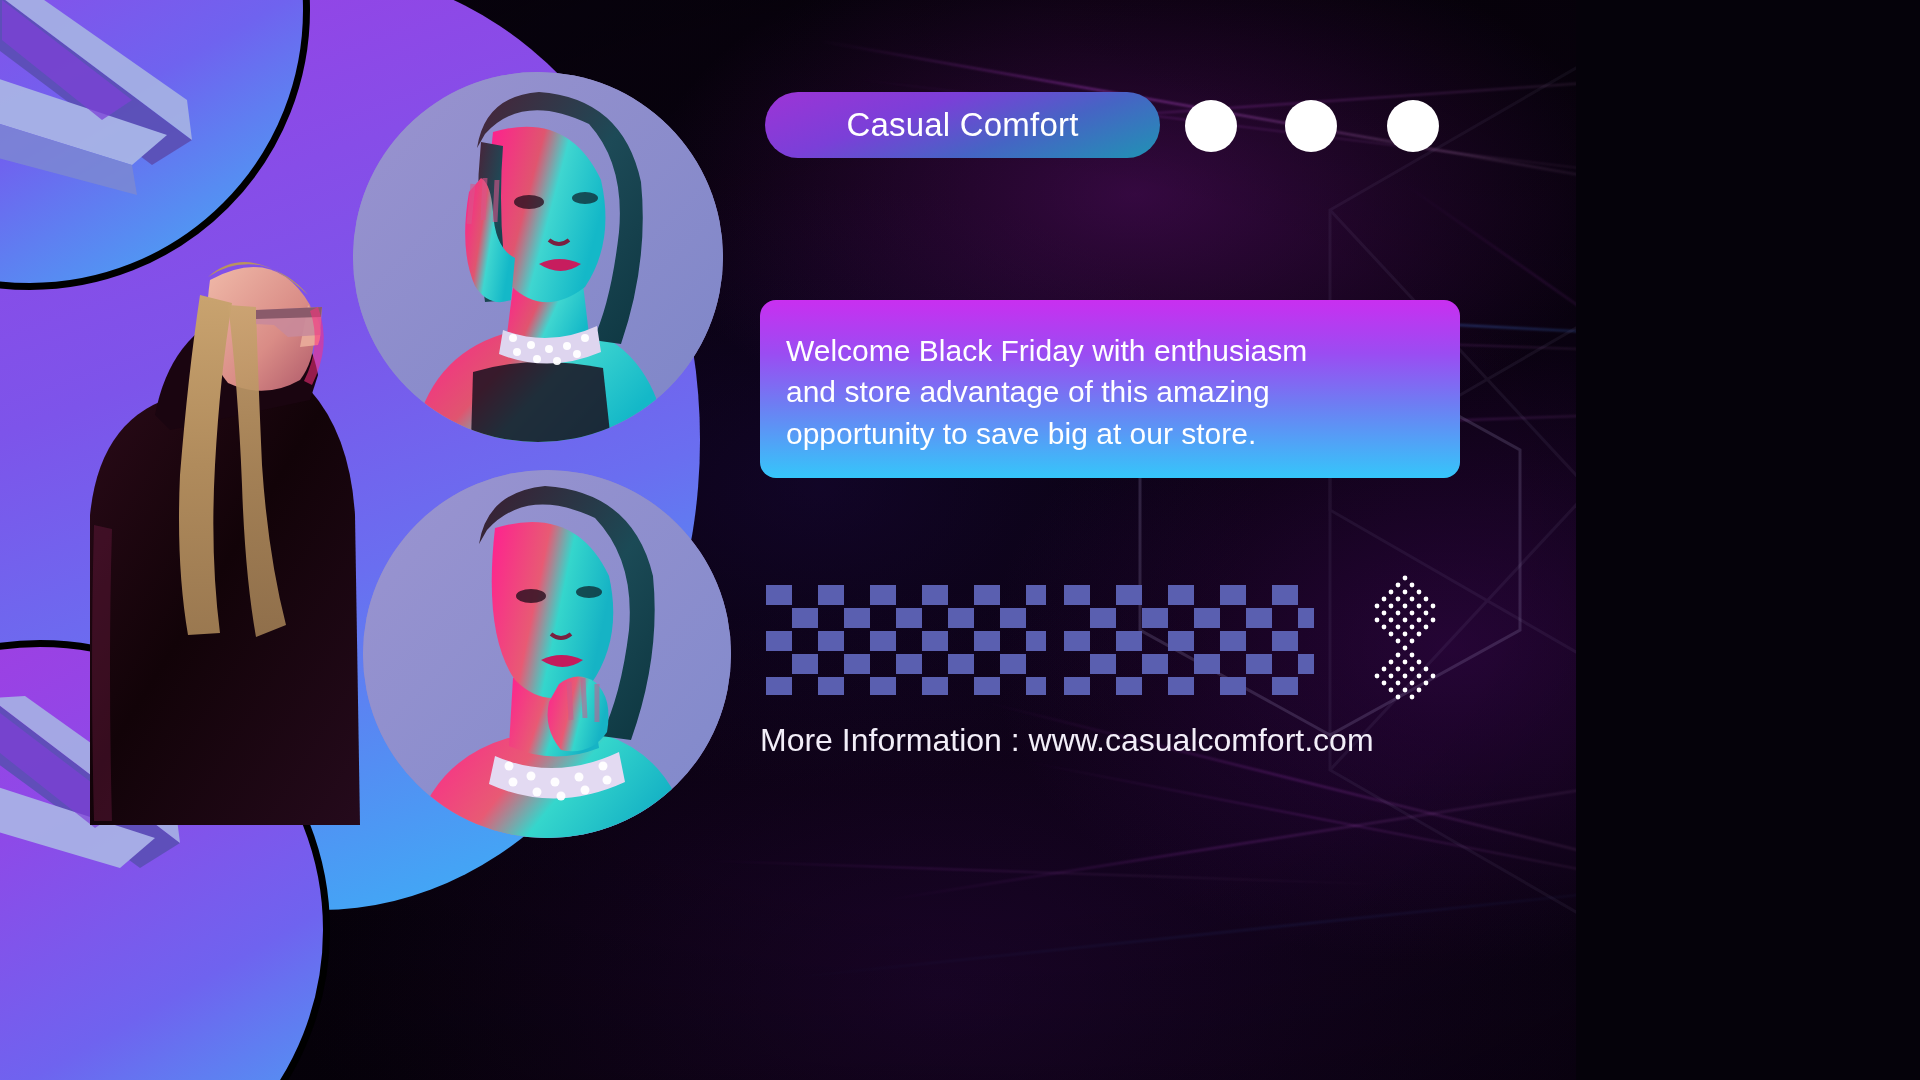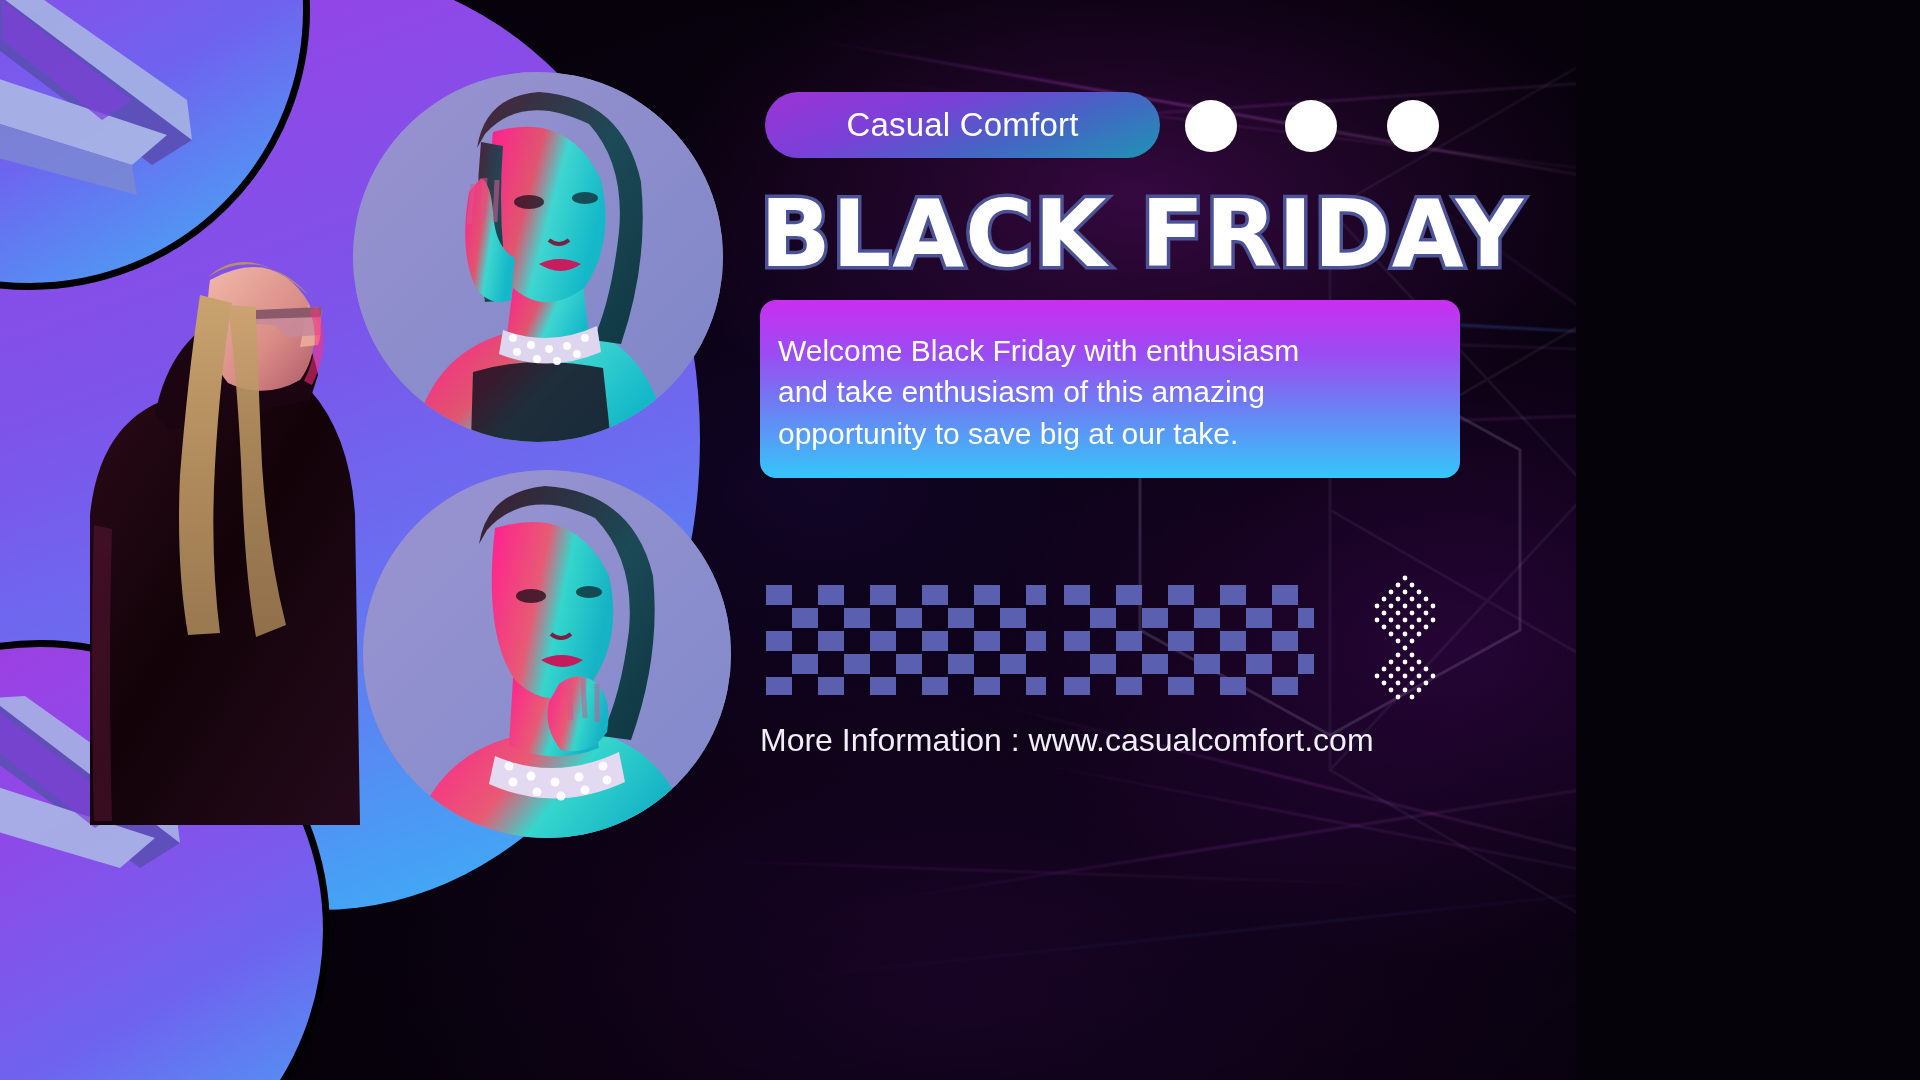--- a/index.html
+++ b/index.html
@@ -100,21 +100,21 @@
     font-family:"DejaVu Sans", sans-serif;
     -webkit-text-stroke:7px #4c5296;
     paint-order:stroke fill;
     white-space:nowrap;
   }
 
   .promo-box {
     position:absolute; left:0; top:300px; width:700px; height:178px;
     border-radius:16px;
     background:linear-gradient(180deg,#c92ff0 0%,#9b4cf2 30%,#6f7cf3 58%,#35c6fa 100%);
-    padding:30px 0 0 18px;
+    padding:30px 0 0 26px;
   }
   .promo-box p {
     color:#fff; font-size:30px; line-height:1.38;
     font-family:"Liberation Sans", sans-serif;
   }
 
   .discount {
     position:absolute; left:0; top:503px; width:1160px;
     color:#fff; font-size:42px; font-weight:bold;
     letter-spacing:2.2px;
@@ -355,26 +355,25 @@
     <div class="badge">
       <span>Casual Comfort</span>
     </div>
 
     <div class="dots">
       <div class="dot d1"></div>
       <div class="dot d2"></div>
       <div class="dot d3"></div>
     </div>
 
-    <div class="headline">BLACK FRIDAY</div>
 
     <div class="promo-box">
       <p>Welcome Black Friday with enthusiasm</p>
-      <p>and take enthusiasm of this amazing</p>
-      <p>opportunity to save big at our take.</p>
+      <p>and store advantage of this amazing</p>
+      <p>opportunity to save big at our store.</p>
     </div>
 
 
     <div class="checker-wrap">
       <svg class="checker ck-a" width="280" height="110" viewBox="0 0 280 110">
         <g fill="#5a5fb0">
           <rect x="0" y="0" width="26" height="20"></rect>
             <rect x="52" y="0" width="26" height="20"></rect>
           <rect x="104" y="0" width="26" height="20"></rect>
             <rect x="156" y="0" width="26" height="20"></rect>

